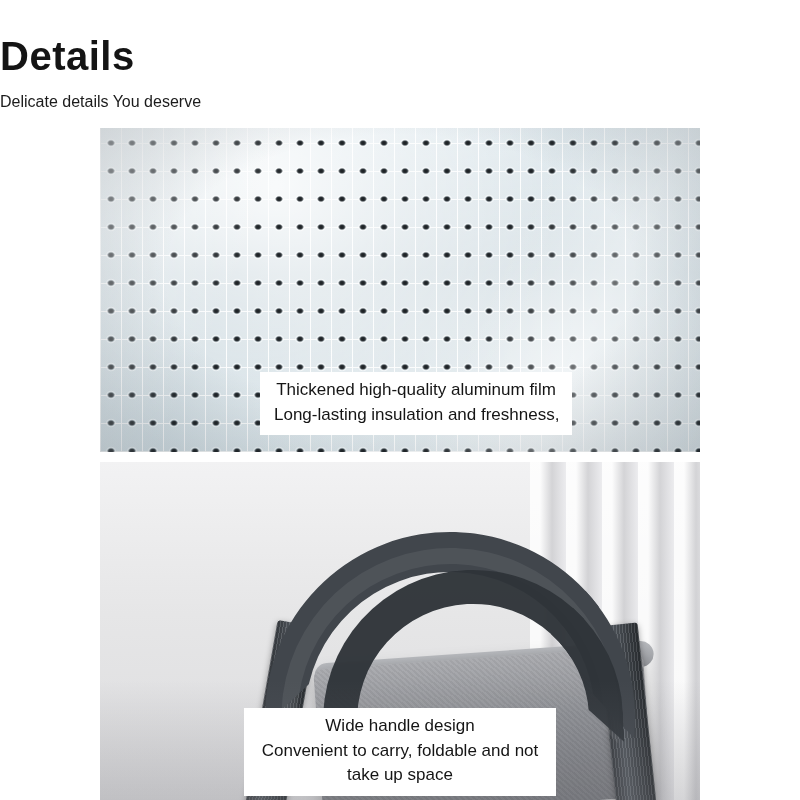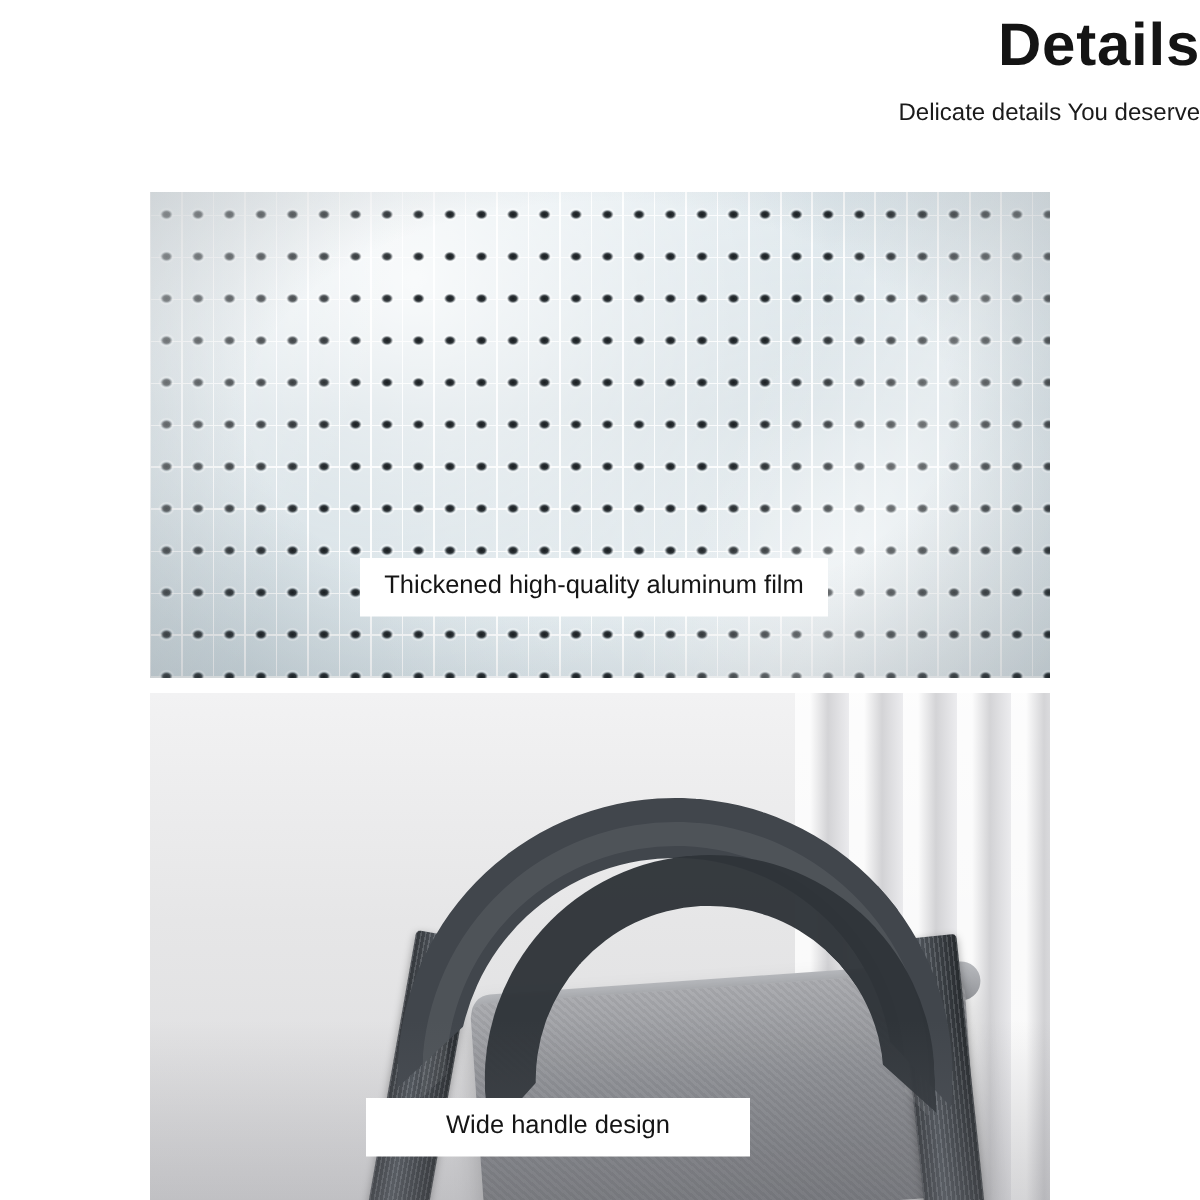--- a/index.html
+++ b/index.html
@@ -18,22 +18,22 @@
 
   .page {
     width: 800px;
     height: 800px;
     position: relative;
     background: #ffffff;
   }
 
   
   .header {
-    padding-top: 8px;
-    text-align: right;
+    padding-top: 34px;
+    text-align: left;
   }
   .title {
     font-size: 40px;
     font-weight: bold;
     letter-spacing: 0.5px;
     color: #141414;
     line-height: 1.1;
     margin: 0;
   }
   .subtitle {
@@ -255,29 +255,28 @@
     text-align: center;
     font-size: 17px;
     line-height: 1.45;
     padding: 6px 14px 8px 14px;
     box-sizing: border-box;
   }
   .caption .line {
     white-space: nowrap;
   }
   .caption-foil {
-    left: 240px;
+    left: 260px;
     top: 372px;
     width: 312px;
   }
   .caption-handle {
     left: 244px;
     top: 708px;
-    width: 256px;
-    margin-top: 24px;
+    width: 312px;
   }
 </style>
 </head>
 <body>
 
 <div class="page">
 
   <div class="header">
     <div class="title">Details</div>
     <div class="subtitle">Delicate details You deserve</div>
@@ -287,20 +286,21 @@
     <div class="foil-bg"></div>
     <div class="foil-cells"></div>
     <div class="foil-dots"></div>
     <div class="foil-dots2"></div>
     <div class="foil-sheen"></div>
     <div class="foil-vignette"></div>
   </div>
 
   <div class="caption caption-foil">
     <div class="line">Thickened high-quality aluminum film</div>
+    <div class="line">Long-lasting insulation and freshness,</div>
   </div>
 
   <div class="panel-handle">
     <div class="room-bg"></div>
     <div class="curtain"></div>
     <div class="bag-rim"></div>
     <div class="bag-body"></div>
     <div class="handle-loop">
       <div class="strap strap-left">
         <div class="strap-tex"></div>
@@ -310,15 +310,17 @@
       </div>
       <div class="strap-arc"></div>
       <div class="strap-arc-inner"></div>
       <div class="strap-arc2"></div>
     </div>
     <div class="floor-shadow"></div>
   </div>
 
   <div class="caption caption-handle">
     <div class="line">Wide handle design</div>
+    <div class="line">Convenient to carry, foldable and not</div>
+    <div class="line">take up space</div>
   </div>
 
 </div>
 
 </body></html>

